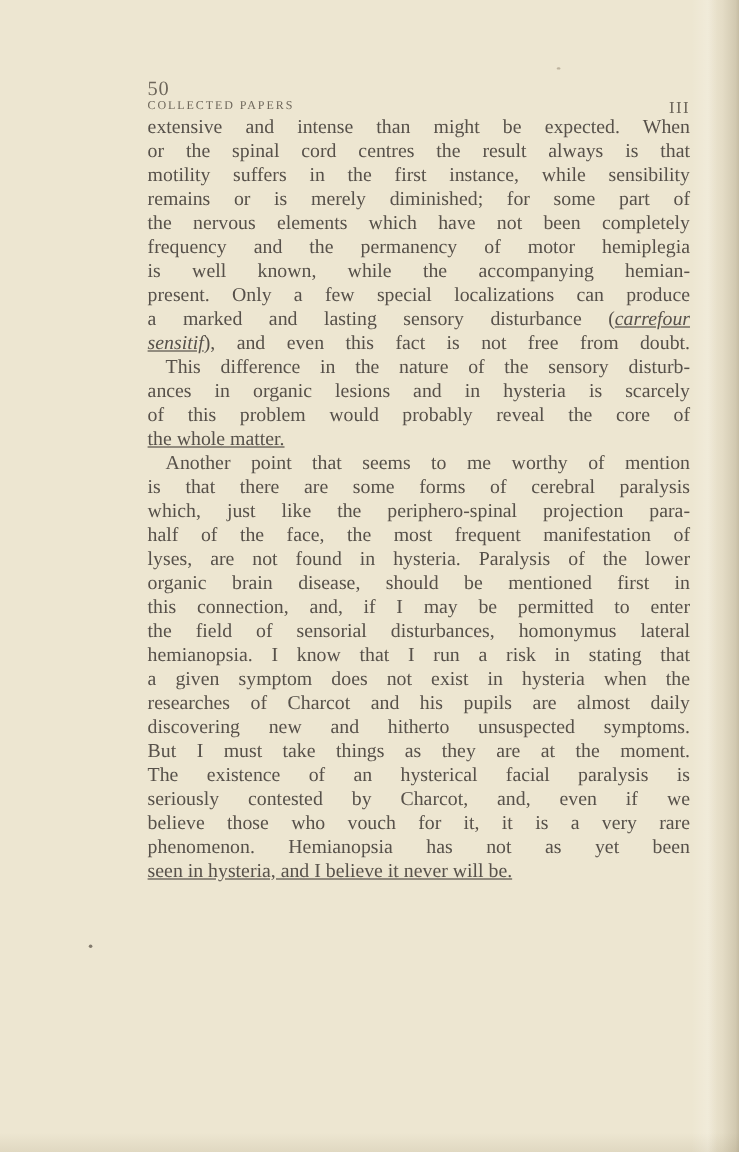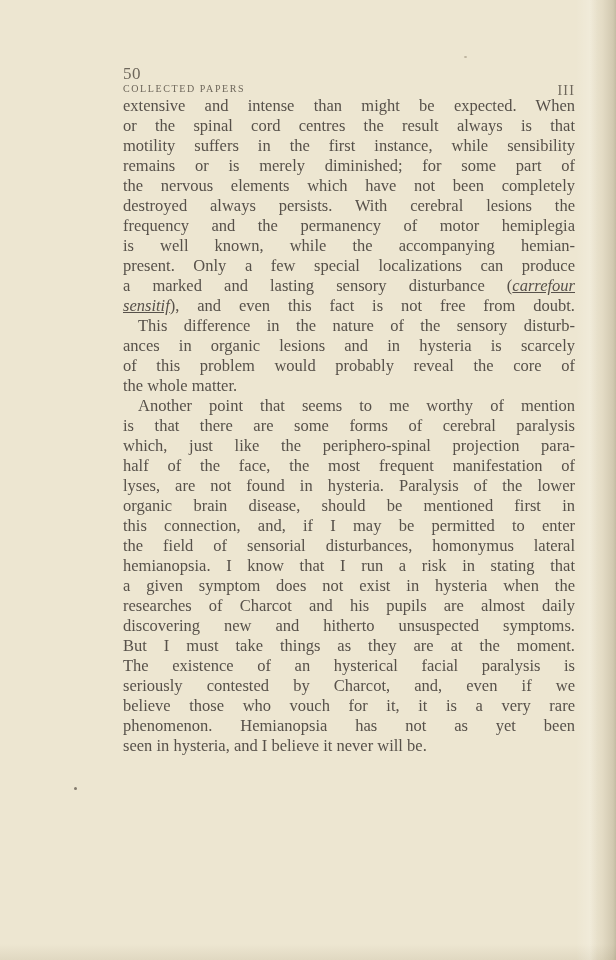--- a/index.html
+++ b/index.html
@@ -60,21 +60,21 @@
     font-size: 16.5px;
   }
   .line {
     line-height: 20px;
     height: 20px;
     text-align: justify;
     text-align-last: justify;
     white-space: nowrap;
     overflow: visible;
   }
-  .line.short { text-align-last: left; white-space: normal; }
+  .line.short { text-align-last: left; white-space: normal; text-decoration: underline; }
   .line.indent { text-indent: 15px; }
   .line i { font-style: italic; text-decoration: underline; }
   .speck {
     position: absolute;
     border-radius: 50%;
   }
   .speck-1 { left: 74px; top: 787px; width: 3px; height: 3px; background: #837b6d; }
   .speck-2 { left: 464px; top: 56px; width: 3px; height: 2px; background: #bdb39e; }
 </style>
 </head>
@@ -85,21 +85,20 @@
     <span class="page-number">50</span>
     <span class="running-title">COLLECTED PAPERS</span>
     <span class="section-numeral">III</span>
   </div>
   <div class="textblock" id="textblock">
       <div class="line"><span>extensive and intense than might be expected. When</span></div>
       <div class="line"><span>or the spinal cord centres the result always is that</span></div>
       <div class="line"><span>motility suffers in the first instance, while sensibility</span></div>
       <div class="line"><span>remains or is merely diminished; for some part of</span></div>
       <div class="line"><span>the nervous elements which have not been completely</span></div>
-      <div class="line"><span>destroyed always persists. With cerebral lesions the</span></div>
       <div class="line"><span>frequency and the permanency of motor hemiplegia</span></div>
       <div class="line"><span>is well known, while the accompanying hemian-</span></div>
       <div class="line"><span>present. Only a few special localizations can produce</span></div>
       <div class="line"><span>a marked and lasting sensory disturbance (</span><i>carrefour</i></div>
       <div class="line"><i>sensitif</i><span>), and even this fact is not free from doubt.</span></div>
       <div class="line indent"><span>This difference in the nature of the sensory disturb-</span></div>
       <div class="line"><span>ances in organic lesions and in hysteria is scarcely</span></div>
       <div class="line"><span>of this problem would probably reveal the core of</span></div>
       <div class="line short"><span>the whole matter.</span></div>
       <div class="line indent"><span>Another point that seems to me worthy of mention</span></div>

